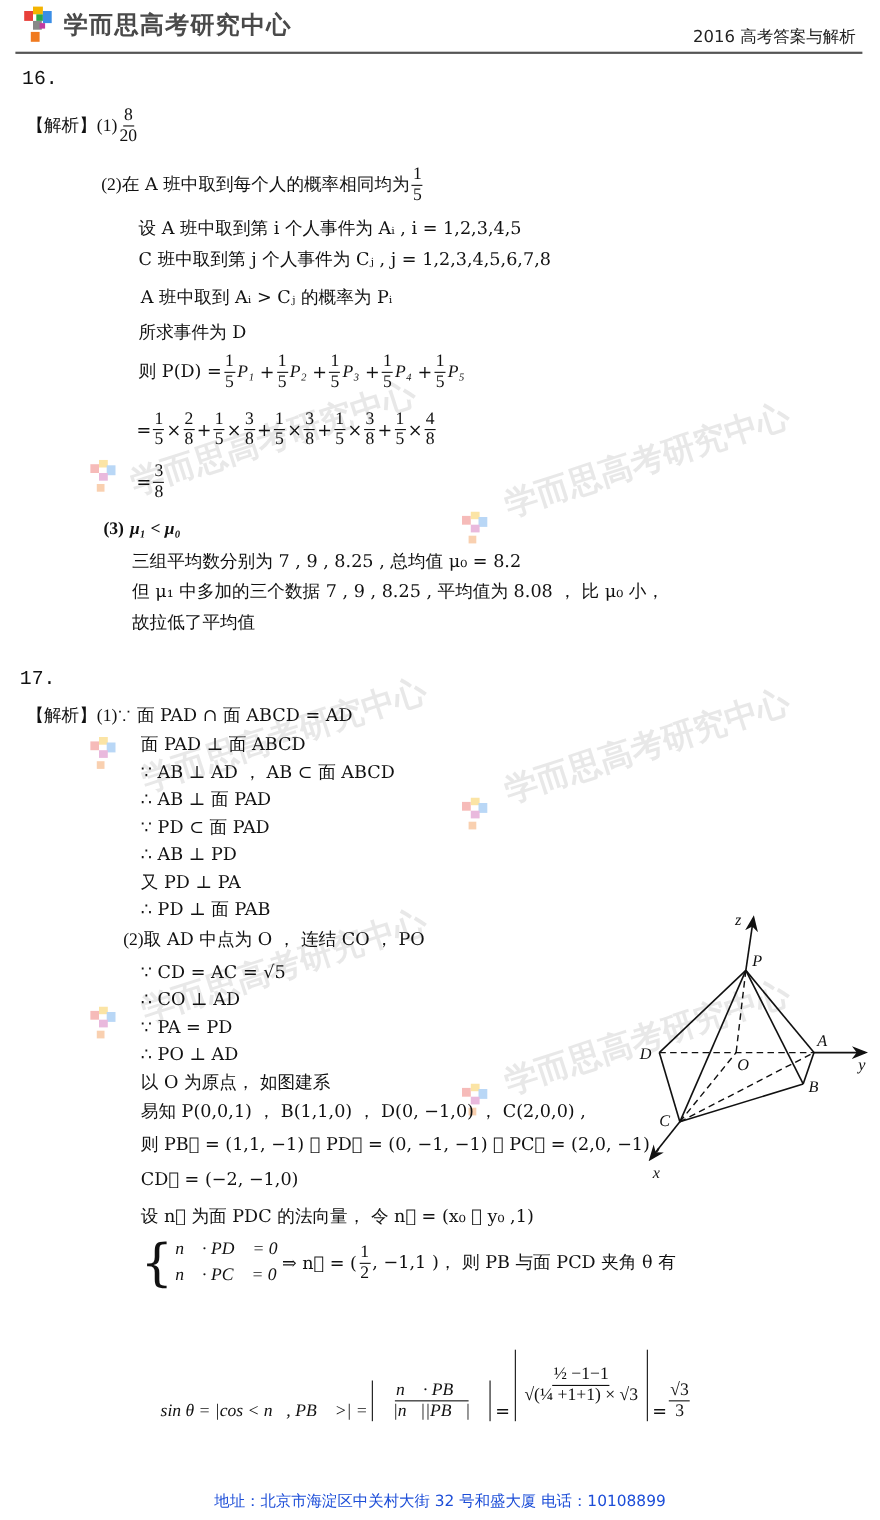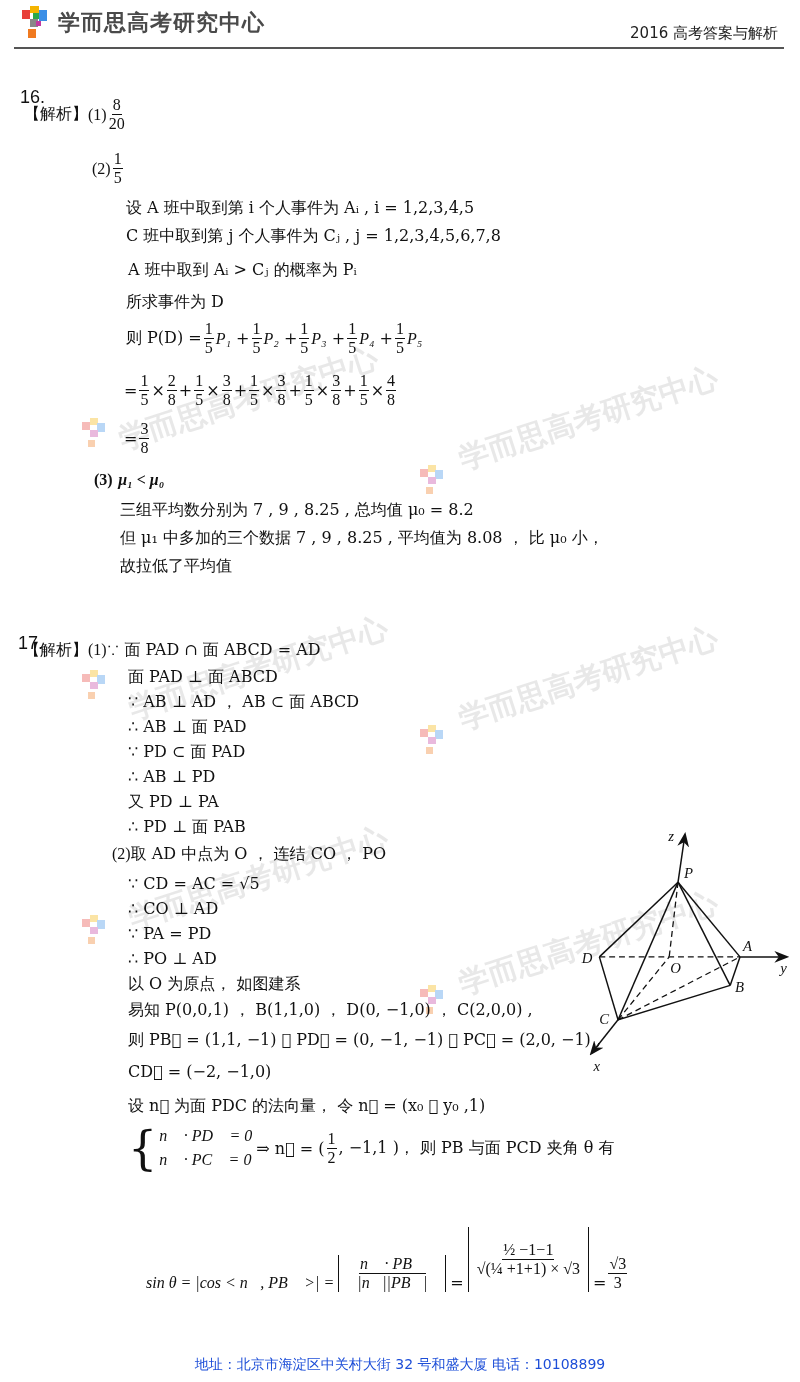--- a/index.html
+++ b/index.html
@@ -25,21 +25,21 @@
 
   
   .wm { position: absolute; font-family: "DejaVu Sans", sans-serif; font-weight: bold;
         font-size: 30px; color: rgba(150,150,150,0.22); transform: rotate(-18deg);
         transform-origin: left center; white-space: nowrap; pointer-events: none; }
   .wm-logo { position: absolute; width: 26px; height: 30px; opacity: 0.35; pointer-events: none; }
 
   .txt { font-size: 16px; }
   .ital { font-style: italic; font-family: "Liberation Serif", serif; }
   .num { font-family: "Liberation Serif", serif; }
-  .qnum { font-size: 18px; font-family: Liberation Sans, sans-serif; margin-top: 25px; }
+  .qnum { font-size: 18px; font-family: Liberation Mono, monospace; }
 
   .frac { display: inline-flex; flex-direction: column; align-items: center; vertical-align: middle;
           font-family: "Liberation Serif", serif; font-size: 16px; line-height: 18px; margin: 0 2px; }
   .frac .n { border-bottom: 1px solid #111; padding: 0 1px; }
 
   .footer {
     position: absolute; left: 0; width: 800px; top: 1356px; text-align: center;
     font-family: "DejaVu Sans", sans-serif; font-size: 14px; color: #1d4ed8;
   }
   .figure { position: absolute; left: 562px; top: 822px; width: 236px; height: 258px; }
@@ -117,20 +117,21 @@
   <span>【解析】</span>
   <span class="num">(1)</span>
   <span class="frac">
     <span class="n">8</span>
     <span class="d">20</span>
   </span>
 </div>
 
 <div class="abs txt" style="left:92px; top:150px; display:flex; align-items:center;">
   <span class="num">(2)</span>
+  <span>在 A 班中取到每个人的概率相同均为</span>
   <span class="frac">
     <span class="n">1</span>
     <span class="d">5</span>
   </span>
 </div>
 
 <div class="abs txt" style="left:126px; top:198px;">设 A 班中取到第 i 个人事件为 Aᵢ , i = 1,2,3,4,5</div>
 <div class="abs txt" style="left:126px; top:226px;">C 班中取到第 j 个人事件为 Cⱼ , j = 1,2,3,4,5,6,7,8</div>
 <div class="abs txt" style="left:128px; top:260px;">A 班中取到 Aᵢ &gt; Cⱼ 的概率为 Pᵢ</div>
 <div class="abs txt" style="left:126px; top:292px;">所求事件为 D</div>

